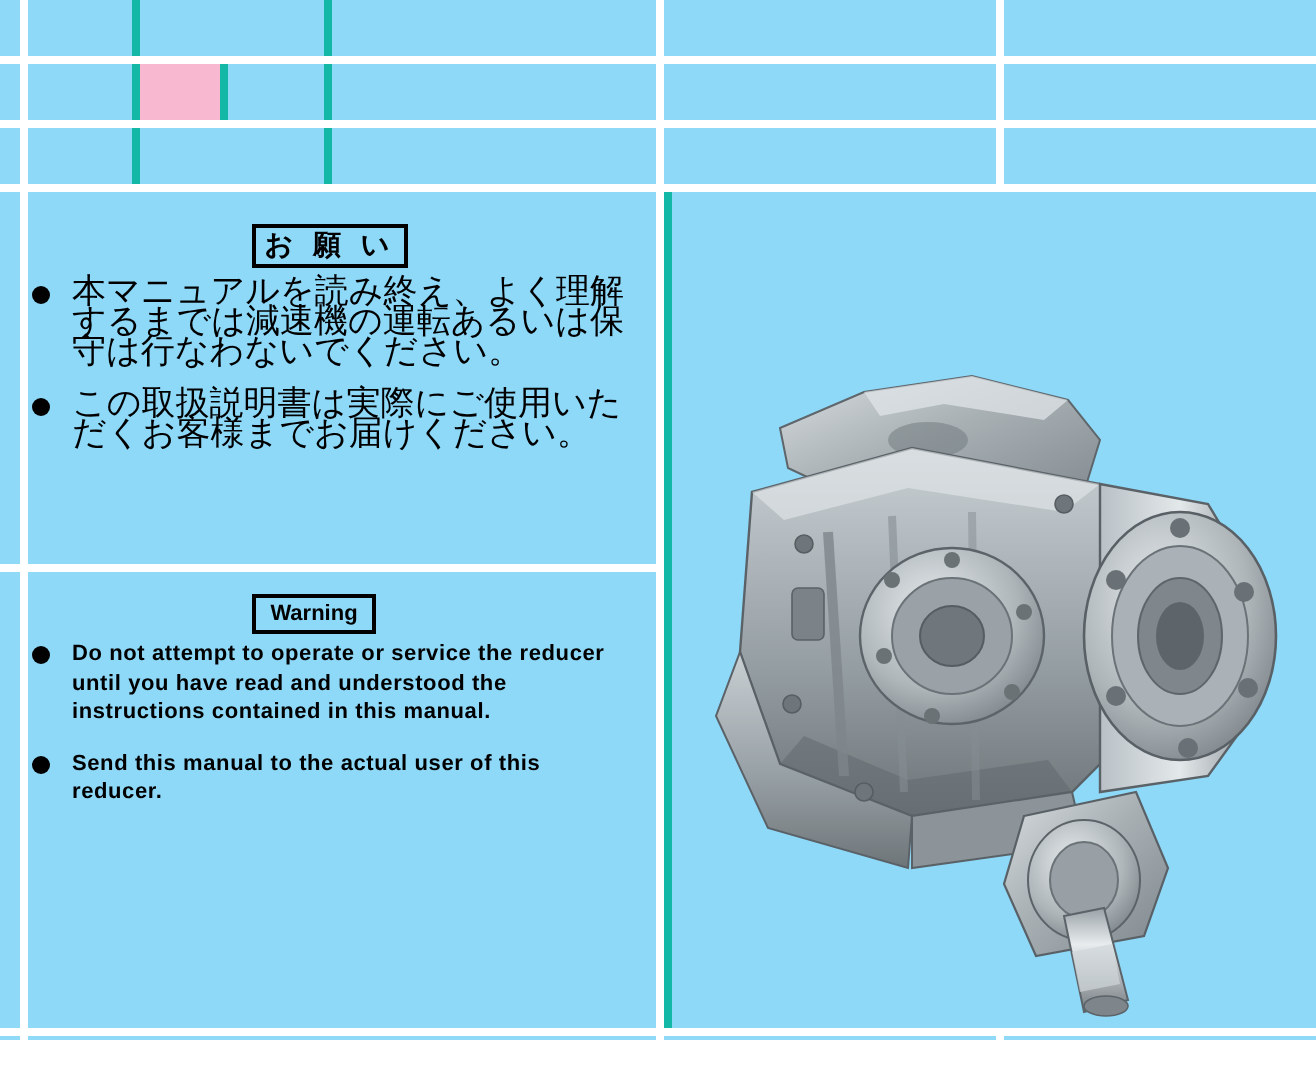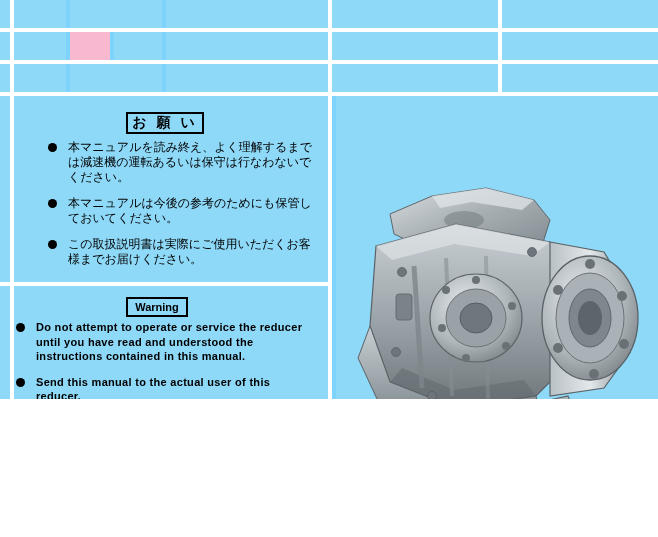--- a/index.html
+++ b/index.html
@@ -3,22 +3,22 @@
 <meta charset="utf-8">
 <style>
   html, body {
     margin: 0;
     padding: 0;
     background: #ffffff;
   }
   #page {
     position: relative;
     width: 658px;
-    height: 399px;
-    background: #7dd3fc;
+    height: 520px;
+    background: #14b8a6;
     overflow: hidden;
     font-family: "Liberation Sans", sans-serif;
   }
 
   
   .block {
     position: absolute;
     background: #8ed8f8;
   }
   .block.pink {
@@ -73,24 +73,23 @@
     content: "";
     position: absolute;
     left: 2px;
     top: 3px;
     width: 9px;
     height: 9px;
     border-radius: 50%;
     background: #000000;
   }
   #list-jp .item {
-    font-size: 12px;
+    font-size: 17px;
     line-height: 15px;
-    font-family: Liberation Serif, serif;
-    margin-left: 32px;
+    font-family: Liberation Mono, monospace;
   }
   #list-en .item {
     font-size: 11px;
     line-height: 14.5px;
     font-weight: bold;
     letter-spacing: 0.3px;
   }
 
   
   #gearbox-panel {
@@ -158,21 +157,20 @@
       <div class="block" style="left: 14px; top: 96px; width: 314px; height: 186px;"></div>
       <div class="block" style="left: 14px; top: 286px; width: 314px; height: 228px;"></div>
     </div>
 
   <div class="title-box" id="title-onegai">
     <span>お 願 い</span>
   </div>
 
   <div class="list" id="list-jp">
     <span class="item">本マニュアルを読み終え、よく理解するまでは減速機の運転あるいは保守は行なわないでください。</span>
-    <span class="item">本マニュアルは今後の参考のためにも保管しておいてください。</span>
     <span class="item">この取扱説明書は実際にご使用いただくお客様までお届けください。</span>
   </div>
 
   <div class="title-box" id="title-warning">
     <span>Warning</span>
   </div>
 
   <div class="list" id="list-en">
     <span class="item">Do not attempt to operate or service the reducer until you have read and understood the instructions contained in this manual.</span>
     <span class="item">Send this manual to the actual user of this reducer.</span>

